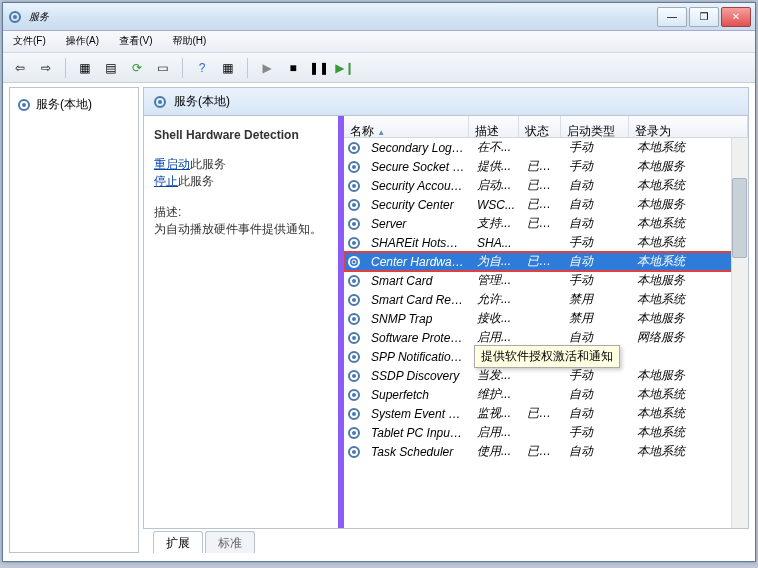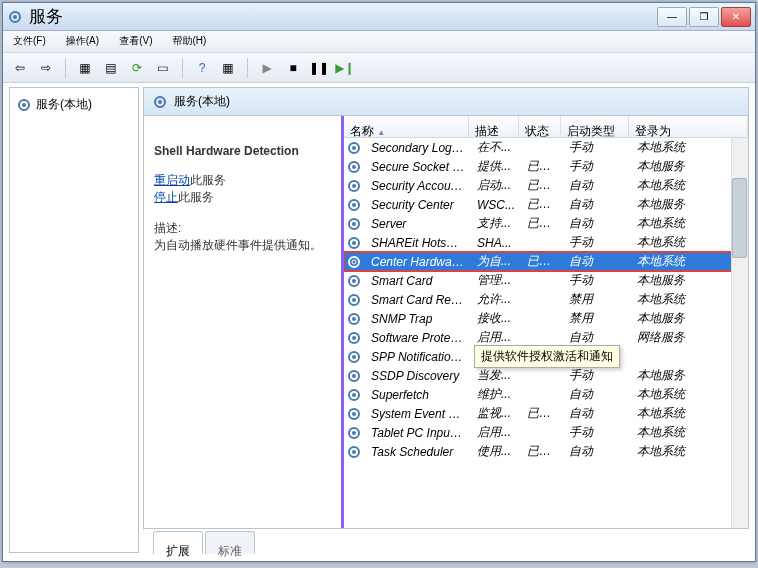--- a/index.html
+++ b/index.html
@@ -1,54 +1,54 @@
 <!DOCTYPE html>
 <html><head>
 <meta charset="utf-8">
 <style>
 * { box-sizing: border-box; margin: 0; padding: 0; font-family: "Microsoft YaHei", "SimSun", Tahoma, sans-serif; }
 body { background: #c0c8d8; width: 758px; height: 568px; overflow: hidden; }
 .window { width: 754px; height: 560px; margin: 2px auto; background: #fff; border: 1px solid #5a7aa0; box-shadow: 0 0 4px rgba(0,0,0,0.3); }
 .titlebar { height: 28px; background: linear-gradient(#eaf3fc, #d6e5f5 50%, #c8dbf0); display: flex; align-items: center; padding: 0 4px; border-bottom: 1px solid #aac; }
 .titlebar .icon { width: 16px; height: 16px; margin-right: 6px; }
-.titlebar .title { flex: 1; font-size: 17px; color: #000; }
+.titlebar .title { flex: 1; font-size: 10px; color: #000; font-style: italic; }
 .win-controls { display: flex; gap: 2px; }
 .win-btn { width: 30px; height: 20px; border: 1px solid #9ab; background: linear-gradient(#f7fbff,#dce8f5); border-radius: 2px; display:flex; align-items:center; justify-content:center; font-size:10px; cursor:pointer;}
 .win-btn.close { background: linear-gradient(#f5a0a0,#e05050); color:#fff; border-color:#a04040;}
 .menubar { height: 22px; background: linear-gradient(#f7f9fc,#eaeef5); border-bottom: 1px solid #d0d8e0; display:flex; font-size:10px; }
 .menubar div { padding: 3px 10px; cursor:pointer; }
 .toolbar { height: 30px; background: linear-gradient(#f5f8fc,#e5ebf2); border-bottom:1px solid #c8d0da; display:flex; align-items:center; padding:0 6px; gap:4px; }
 .tool-btn { width:22px; height:22px; display:flex; align-items:center; justify-content:center; border:1px solid transparent; border-radius:2px; cursor:pointer; font-size:12px; }
 .tool-sep { width:1px; height:20px; background:#c0c8d0; margin:0 4px; }
 .body-area { display:flex; height: calc(100% - 28px - 22px - 30px - 4px); }
 .left-pane { width:130px; border:1px solid #b8c4d0; margin:4px 2px 4px 6px; background:#fff; padding:6px 4px; font-size:12px; }
 .left-pane .node { display:flex; align-items:center; gap:4px; padding:2px; }
 .right-pane { flex:1; margin:4px 6px 4px 2px; display:flex; flex-direction:column; }
 .right-header { height:28px; background: linear-gradient(#eaf3fc,#d6e5f5); border:1px solid #b8c4d0; border-bottom:none; display:flex; align-items:center; padding:0 8px; font-size:12px; gap:6px; }
 .right-body { flex:1; border:1px solid #b8c4d0; display:flex; background:#fff; }
-.svc-detail { width:200px; padding:28px 10px; font-size:12px; color:#333; border-right:3px solid #8b5cf6; }
+.svc-detail { width:200px; padding:12px 10px; font-size:12px; color:#333; border-right:6px solid #8b5cf6; }
 .svc-detail h3 { font-size:12px; font-weight:bold; margin-bottom:14px; }
 .svc-detail a { color:#0645ad; text-decoration:underline; cursor:pointer; }
 .svc-detail .desc-label { margin-top:14px; }
 .svc-list { flex:1; display:flex; flex-direction:column; position:relative; overflow:hidden; }
 .list-header { height:22px; background: linear-gradient(#fdfdfe,#eef2f7); border-bottom:1px solid #d0d8e0; display:flex; font-size:12px; }
 .list-header div { padding:7px 6px; border-right:1px solid #d8dee6; }
 .col-name { width:125px; }
 .col-desc { width:50px; }
 .col-status { width:42px; }
 .col-start { width:68px; }
 .col-login { flex:1; }
 .list-rows { flex:1; overflow:auto; font-size:12px; }
 .row { height:19px; display:flex; align-items:center; padding-left:2px; position:relative;font-style:italic; }
 .row .gear { width:16px; height:16px; margin-right:3px; flex-shrink:0; }
 .row div { padding:0 6px; overflow:hidden; white-space:nowrap; text-overflow:ellipsis; }
 .row.selected { background:#2f7bd9; color:#fff; outline:2px solid #e04040; outline-offset:-1px; }
 .row.selected .gear circle { stroke:#fff; }
 .tabs { height:22px; display:flex; font-size:12px; padding-left:10px; margin-top:2px; }
-.tab { padding:11px 12px; border:1px solid #b8c4d0; border-bottom:none; background:#fff; border-radius:3px 3px 0 0; margin-right:2px; cursor:pointer; }
+.tab { padding:3px 12px; border:1px solid #b8c4d0; border-bottom:none; background:#fff; border-radius:3px 3px 0 0; margin-right:2px; cursor:pointer; }
 .tab:not(.active) { background:#f0f3f7; color:#666; }
 .tooltip { position:absolute; background:#ffffe1; border:1px solid #aaa; padding:2px 6px; font-size:12px; pointer-events:none; box-shadow:2px 2px 4px rgba(0,0,0,0.2); z-index:10; }
 .scroll-placeholder { position:absolute; right:0; top:22px; bottom:0; width:17px; background:#f0f0f0; border-left:1px solid #ddd; }
 .scroll-thumb { position:absolute; right:1px; top:40px; width:15px; height:80px; background:#c8d0d8; border:1px solid #aab4c0; border-radius:2px; }
 .gear-icon { width:16px; height:16px; }
 </style>
 </head>
 <body>
 
 <div class="window">

